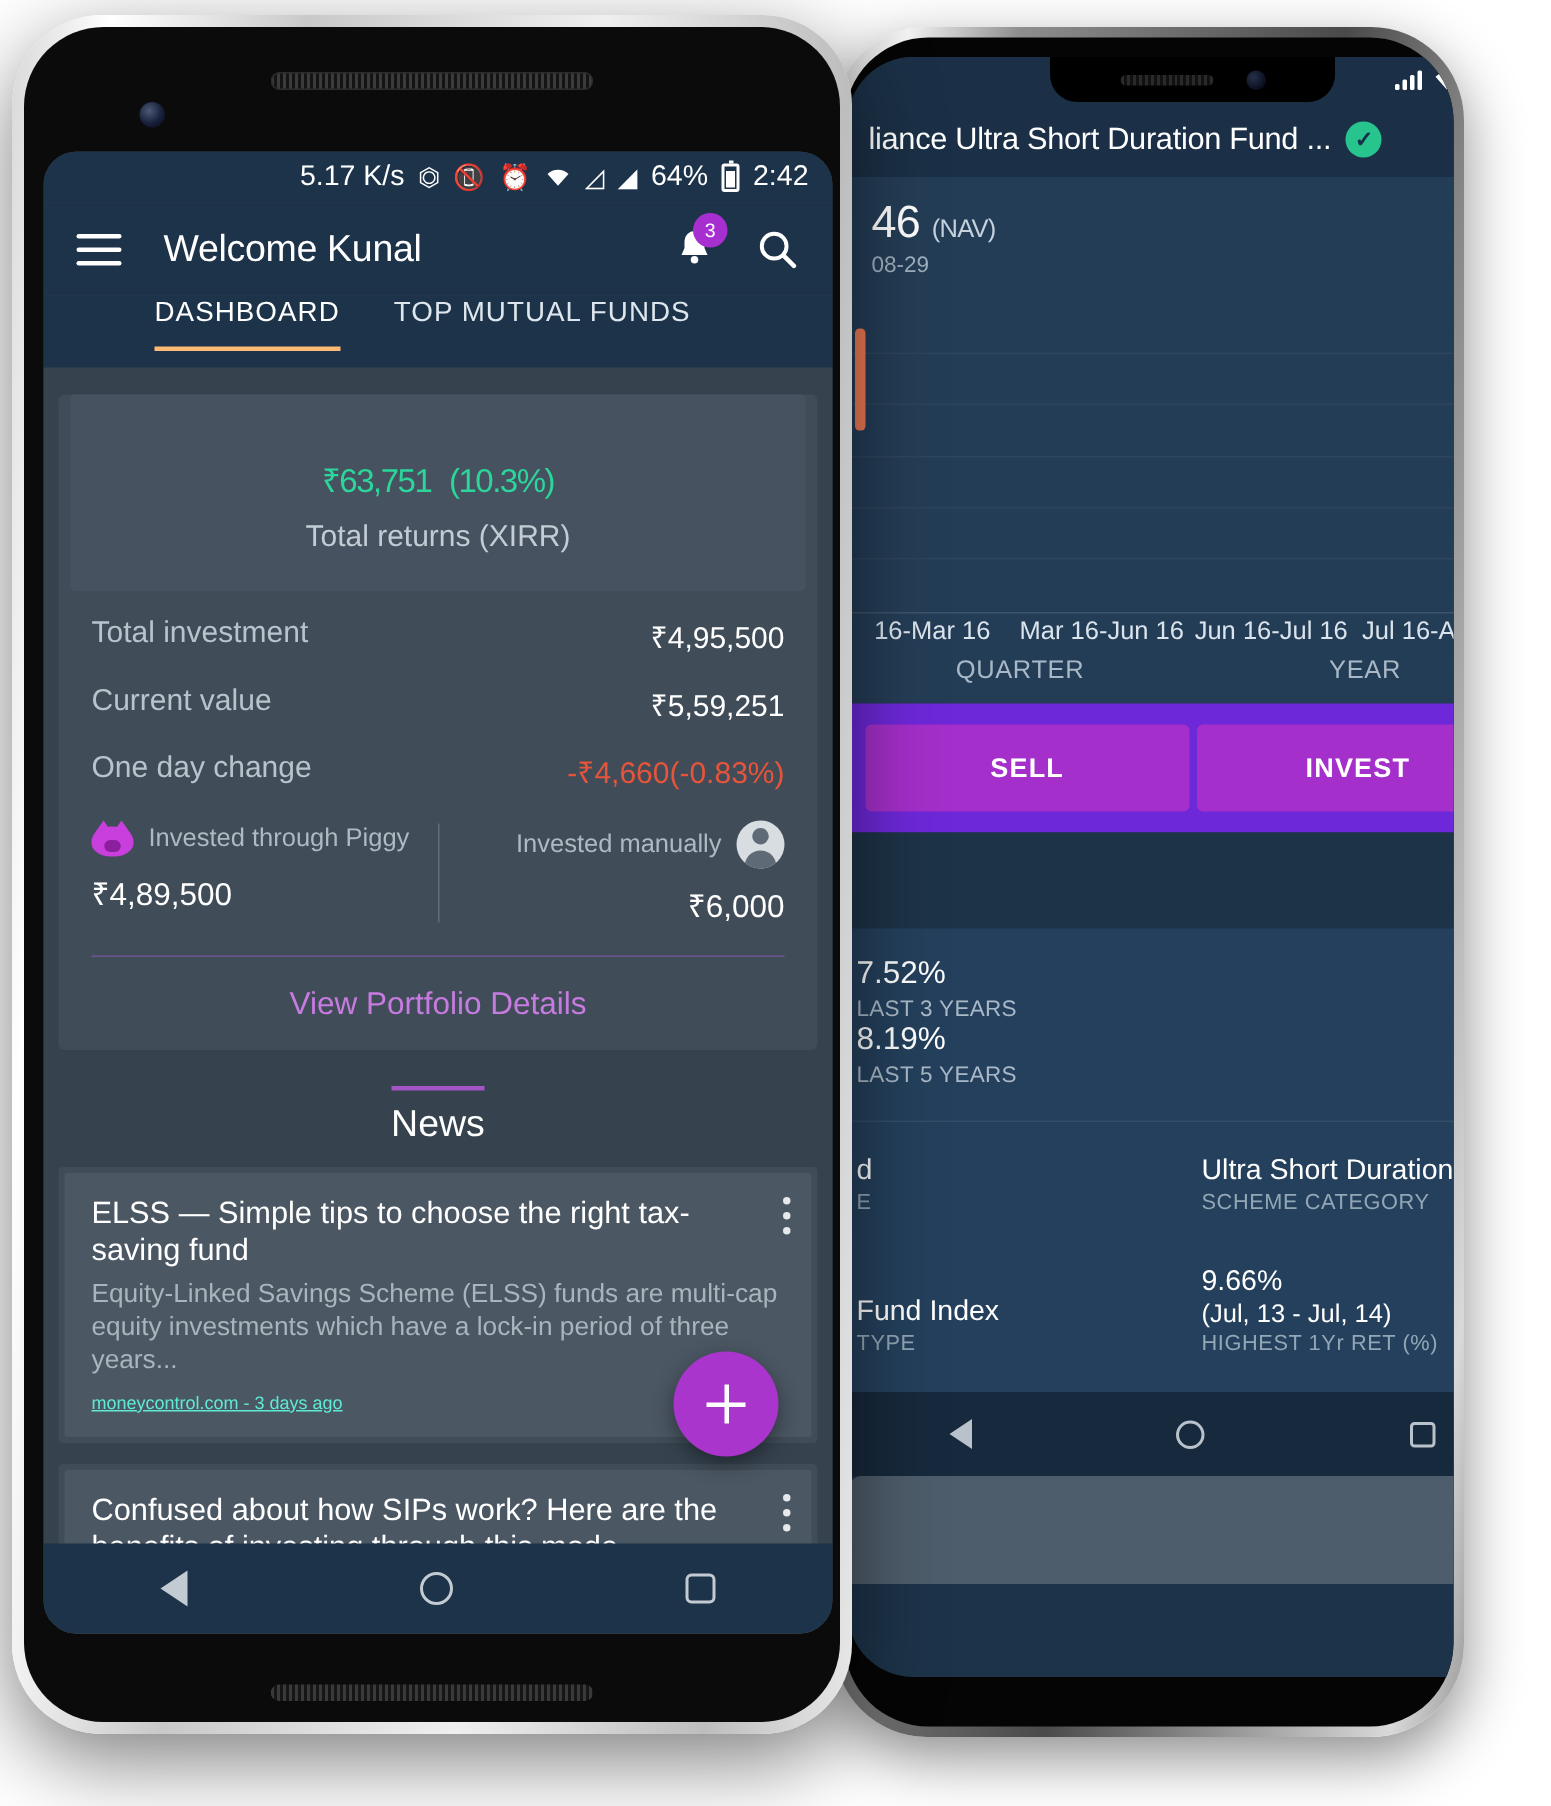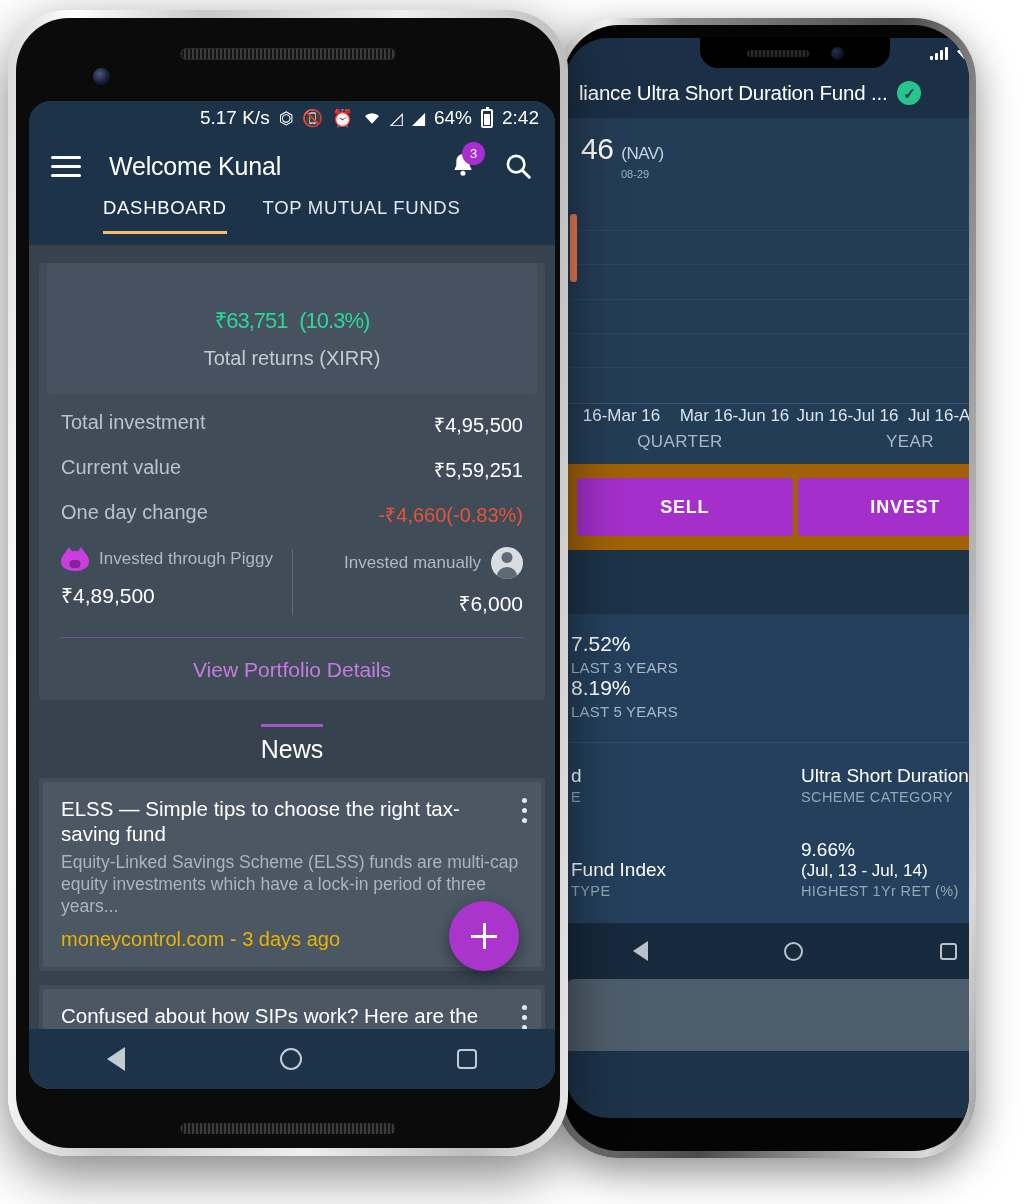--- a/index.html
+++ b/index.html
@@ -63,41 +63,41 @@
   }
   .r-title { color:#fff; font-size: 20.5px; white-space: nowrap; letter-spacing:-.2px;}
   .r-check { width: 24px; height: 24px; border-radius:50%; background:#28c48d;
     flex:none; display:flex;align-items:center;justify-content:center;
     color:#15314a; font-size:15px; font-weight:bold; line-height:1; }
 
   .r-navbody { background:#243d56; }
   .r-navrow { display:flex; align-items:flex-start; justify-content:space-between; padding: 14px 16px 6px 16px; }
   .r-nav { color:#fff; font-size: 30px; letter-spacing:-.5px; }
   .r-nav small { font-size: 17px; color:#c5d2dd; }
-  .r-navdate { color:#9fb0bf; font-size: 11px; margin-top: 2px; margin-left: 40px; }
+  .r-navdate { color:#9fb0bf; font-size: 15px; margin-top: 2px; }
   .r-togglewrap { display:flex; align-items:center; gap:10px; padding-top: 12px; }
   .r-togglelbl { color:#c3d0da; font-size: 13.5px; letter-spacing:.5px; }
   .r-toggle { width: 42px; height: 20px; border-radius: 11px; background:#a455c6; position:relative; }
   .r-toggle::after { content:''; position:absolute; right:-2px; top:-3px; width:26px;height:26px;border-radius:50%;background:#b23ed8; }
 
   .r-chart { position:relative; height: 230px; margin: 10px 0 0 0; }
   .r-grid { position:absolute; inset: 0 0 40px 0; }
   .r-grid span { position:absolute; left:0; right:0; height:1px; background:rgba(255,255,255,.045); }
   .r-bars { position:absolute; left: 0; right: 8px; bottom: 40px; height: 160px; display:flex; align-items:flex-end; }
   .r-bars .grp { display:flex; align-items:flex-end; flex: 1 1 0; }
   .r-bars .bar { flex:1 1 0; }
   .r-axis { position:absolute; left:0; right:8px; bottom: 22px; height:1px; background:rgba(255,255,255,.12); }
   .r-ticks { position:absolute; left:0; right:8px; bottom: 0; display:flex; }
   .r-ticks span { flex:1 1 0; text-align:center; color:#dbe4ec; font-size:17px; }
   .r-orange { position:absolute; left: 5px; top: 18px; width: 7px; height: 68px; background:#ef7a54; border-radius:3px; }
 
   .r-period { display:flex; padding: 6px 0 12px 0; background:#243d56;}
   .r-period span { flex:1 1 0; text-align:center; color:#a8b8c6; font-size:17px; letter-spacing:.4px; }
 
-  .r-actions { background:#a16207; padding: 14px 12px; display:flex; gap: 5px; }
+  .r-actions { background:#6d28d9; padding: 14px 12px; display:flex; gap: 5px; }
   .r-btn { flex:1 1 0; height: 58px; border-radius:4px; background:#a42fca; color:#fff;
     display:flex; align-items:center; justify-content:center; font-size:18px; font-weight:bold; letter-spacing:.8px; border:none; }
 
   .r-calcrow { background:#1d3348; height: 64px; display:flex; align-items:center; justify-content:flex-end; padding: 0 18px; }
   .calc-icon { width:26px; height:30px; border:2px solid #fff; border-radius:3px; position:relative; }
   .calc-icon::before { content:''; position:absolute; left:3px; right:3px; top:3px; height:6px; background:#fff; }
   .calc-icon::after { content:''; position:absolute; left:3px; right:3px; top:12px; bottom:3px;
     background:
       radial-gradient(circle, #fff 48%, transparent 50%) 0 0/33.3% 33.3% repeat; }
 
@@ -201,21 +201,21 @@
   .portfolio-link { text-align:center; color:#c67be0; font-size: 21px; padding: 20px 0 18px 0; }
 
   .news-head { text-align:center; padding-top: 24px; }
   .news-rule { width: 62px; height: 3px; background:#a455c6; margin: 0 auto 8px auto; }
   .news-title { color:#fff; font-size: 25px; }
 
   .newscard { background:#49566280; margin: 14px 10px 0 10px; border-radius:3px; padding: 4px; }
   .newsinner { background:#4b5763; border-radius:2px; padding: 14px 18px 16px 18px; position:relative; }
   .n-title { color:#fff; font-size: 20.5px; line-height: 1.22; padding-right: 34px; }
   .n-desc { color:#aab4bd; font-size: 17.5px; line-height: 1.25; margin-top: 6px; }
-  .n-src { color:#eab308; font-size: 20px; margin-top: 10px; }
+  .n-src { color:#5eead4; font-size: 12px; margin-top: 10px; text-decoration: underline; }
   .kebab { position:absolute; right: 14px; top: 16px; width: 5px; }
   .kebab i { display:block; width:5px;height:5px;border-radius:50%;background:#e4e9ee;margin-bottom:5px;}
 
   .fab { position:absolute; right: 36px; bottom: 118px; width: 70px; height: 70px; border-radius:50%;
     background:#aa35cc; box-shadow: 0 5px 14px rgba(0,0,0,.4); display:flex; align-items:center; justify-content:center; z-index: 20;}
   .fab::before{content:'';position:absolute;width:26px;height:3px;background:#fff;}
   .fab::after{content:'';position:absolute;width:3px;height:26px;background:#fff;}
 
   .l-sysnav { position:absolute; left:0; right:0; bottom:0; height: 60px; background:#1d3349;
     display:flex; align-items:center; justify-content:space-around; }

